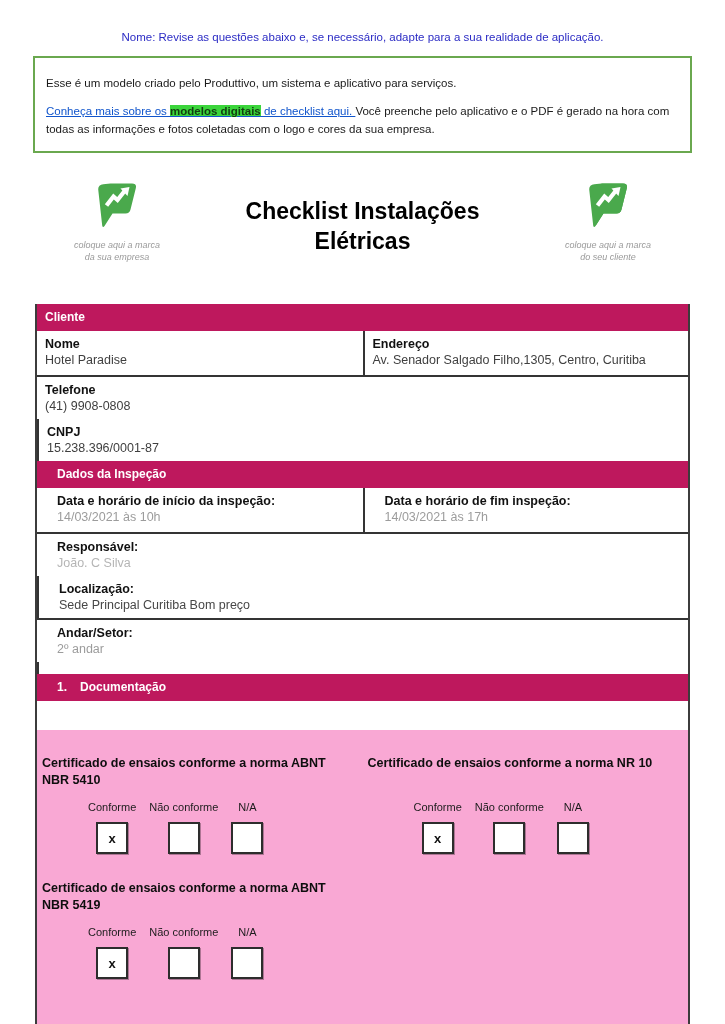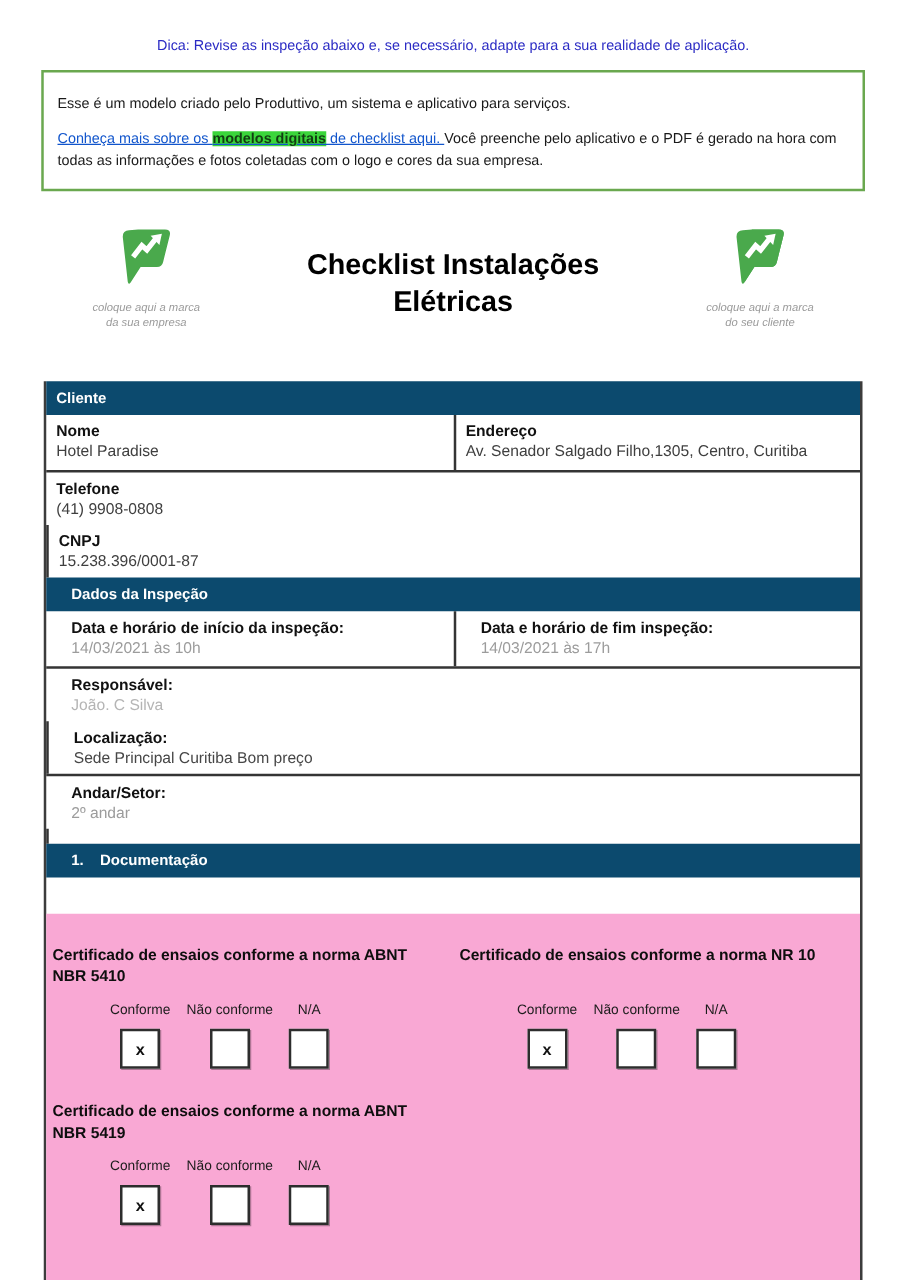--- a/index.html
+++ b/index.html
@@ -46,21 +46,21 @@
     color:#000;
     padding-top:15px;
   }
   .main-table {
     margin:41px 35px 0;
     border-left:2px solid #3c3c3c;
     border-right:2px solid #3c3c3c;
     border-bottom:3px solid #4a4a4a;
   }
   .sec-header {
-    background:#0c4a6e;
+    background:#be185d;
     color:#ffffff;
     font-weight:bold;
     font-size:12px;
     padding:6px 8px 7px;
   }
   .sec-header.indented { padding-left:20px; }
   .sec-num { margin-right:13px; }
   .trow { display:flex; min-height:44px; }
   .trow + .trow { border-top:2px solid #343434;flex-direction:column; }
   .tcell { flex:1 1 50%; padding:6px 8px 6px; }
@@ -111,21 +111,21 @@
   }
   .photos-row { display:flex; height:45px; background:#fff; }
   .photo-cell { flex:1 1 50%; }
   .photo-cell + .photo-cell { border-left:2px solid #ededed; }
 </style>
 </head>
 <body>
 
 <div class="page">
 
-  <div class="tip">Dica: Revise as inspeção abaixo e, se necessário, adapte para a sua realidade de aplicação.</div>
+  <div class="tip">Nome: Revise as questões abaixo e, se necessário, adapte para a sua realidade de aplicação.</div>
 
   <div class="intro-box">
     <p>Esse é um modelo criado pelo Produttivo, um sistema e aplicativo para serviços.</p>
     <p><a class="link"><span>Conheça mais sobre os </span><span class="hl">modelos digitais</span><span> de checklist aqui. </span></a><span>Você preenche pelo aplicativo e o PDF é gerado na hora com todas as informações e fotos coletadas com o logo e cores da sua empresa.</span></p>
   </div>
 
   <div class="brand-row">
     <div class="brand">
       <svg width="40" height="46" viewBox="0 0 40 46">
         <path d="M13.5 1.5 L35 1.5 Q40 1.5 38.8 6.3 L33.5 27.5 Q32.6 31.5 28.5 31.5 L15.5 31.5 L7.5 44 Q5.8 46.3 5.2 43.4 L1.3 8.3 Q0.6 2.6 6.3 2.2 Z" fill="#4aa94c"></path>

